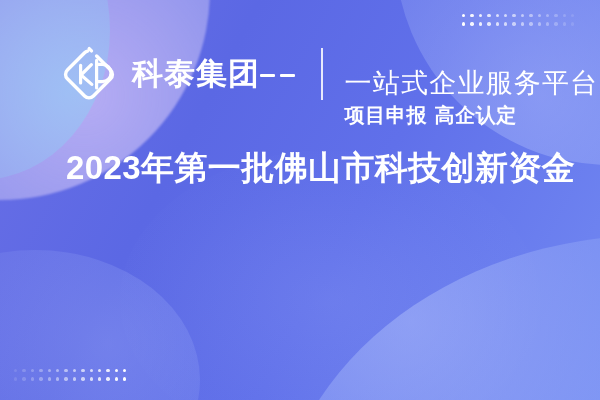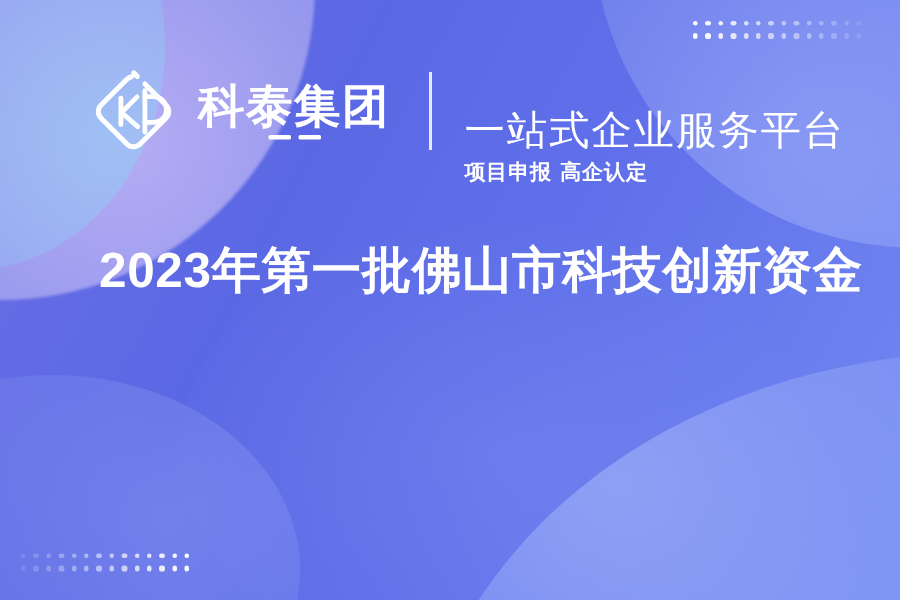--- a/index.html
+++ b/index.html
@@ -113,21 +113,21 @@
 
   .logo-mark {
     width: 62px;
     height: 62px;
     flex: 0 0 62px;
   }
 
   .logo-wordmark {
     margin-left: 12px;
     display: flex;
-    flex-direction: column;
+    flex-direction: row;
   }
   .logo-cn {
     font-size: 31px;
     font-weight: bold;
     color: #ffffff;
     letter-spacing: 1px;
     line-height: 1.05;
     white-space: nowrap;
   }
   .logo-en-row {
@@ -171,35 +171,35 @@
     margin-top: 48px;
   }
   .tagline-main {
     font-size: 27px;
     color: #ffffff;
     line-height: 1.16;
     letter-spacing: 1.2px;
     white-space: nowrap;
   }
   .tagline-sub {
-    font-size: 14px;
+    font-size: 20px;
     color: #ffffff;
     line-height: 1.3;
     letter-spacing: 0.6px;
     margin-top: 2px;
     white-space: nowrap;
     font-family: "DejaVu Serif", "Liberation Serif", serif;
     font-weight: bold;
   }
 
   
   .title {
     position: absolute;
     left: 66px;
-    top: 156px;
+    top: 144px;
     width: 500px;
   }
   .title-line {
     font-size: 33px;
     font-weight: bold;
     color: #ffffff;
     line-height: 1.46;
     letter-spacing: 0.4px;
     white-space: nowrap;
   }

